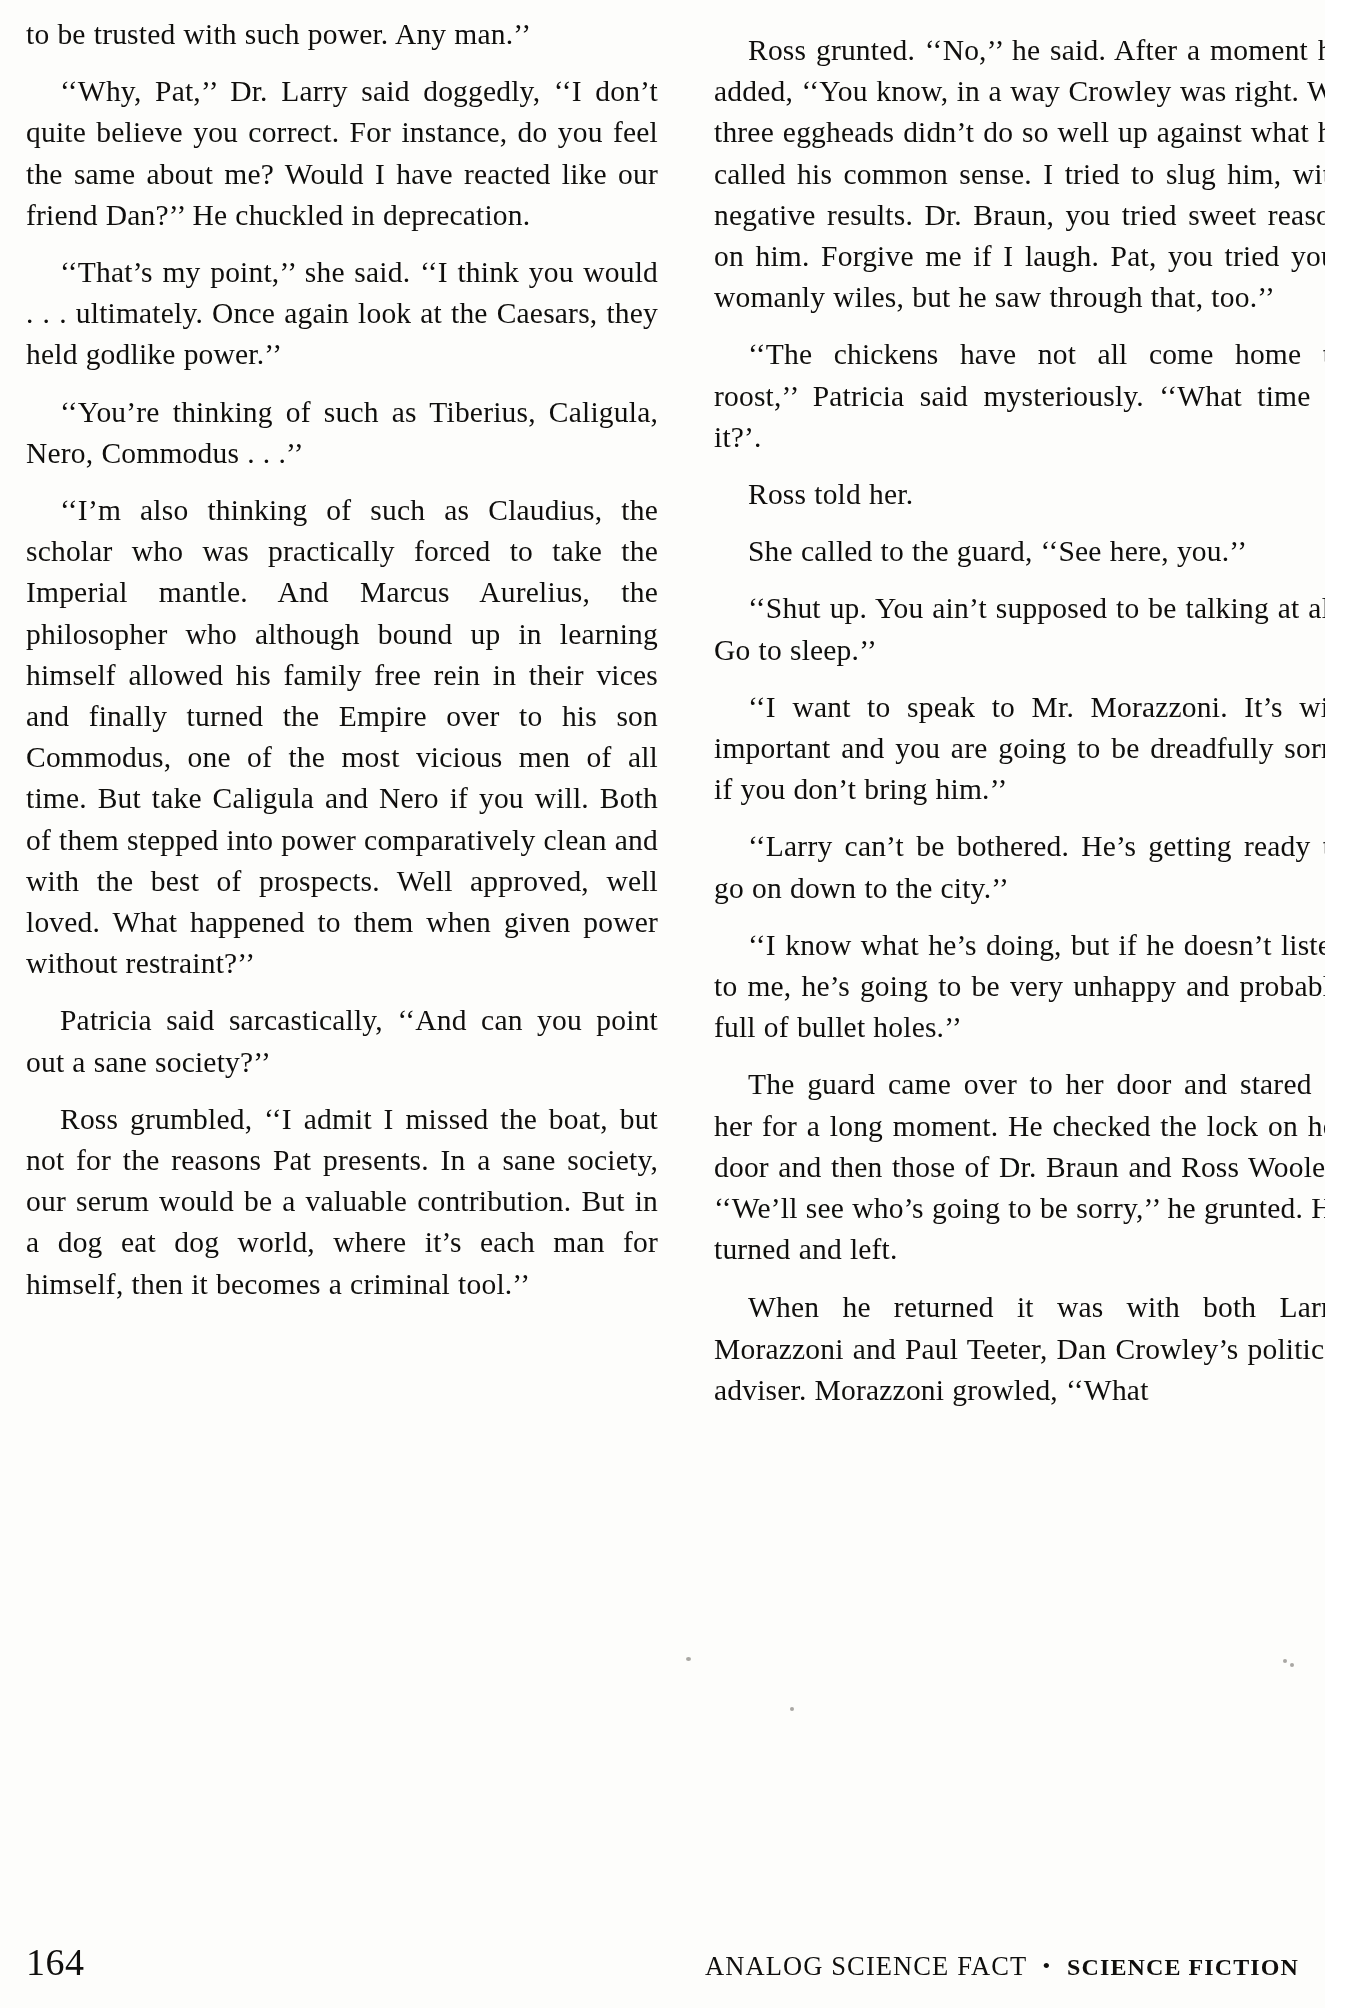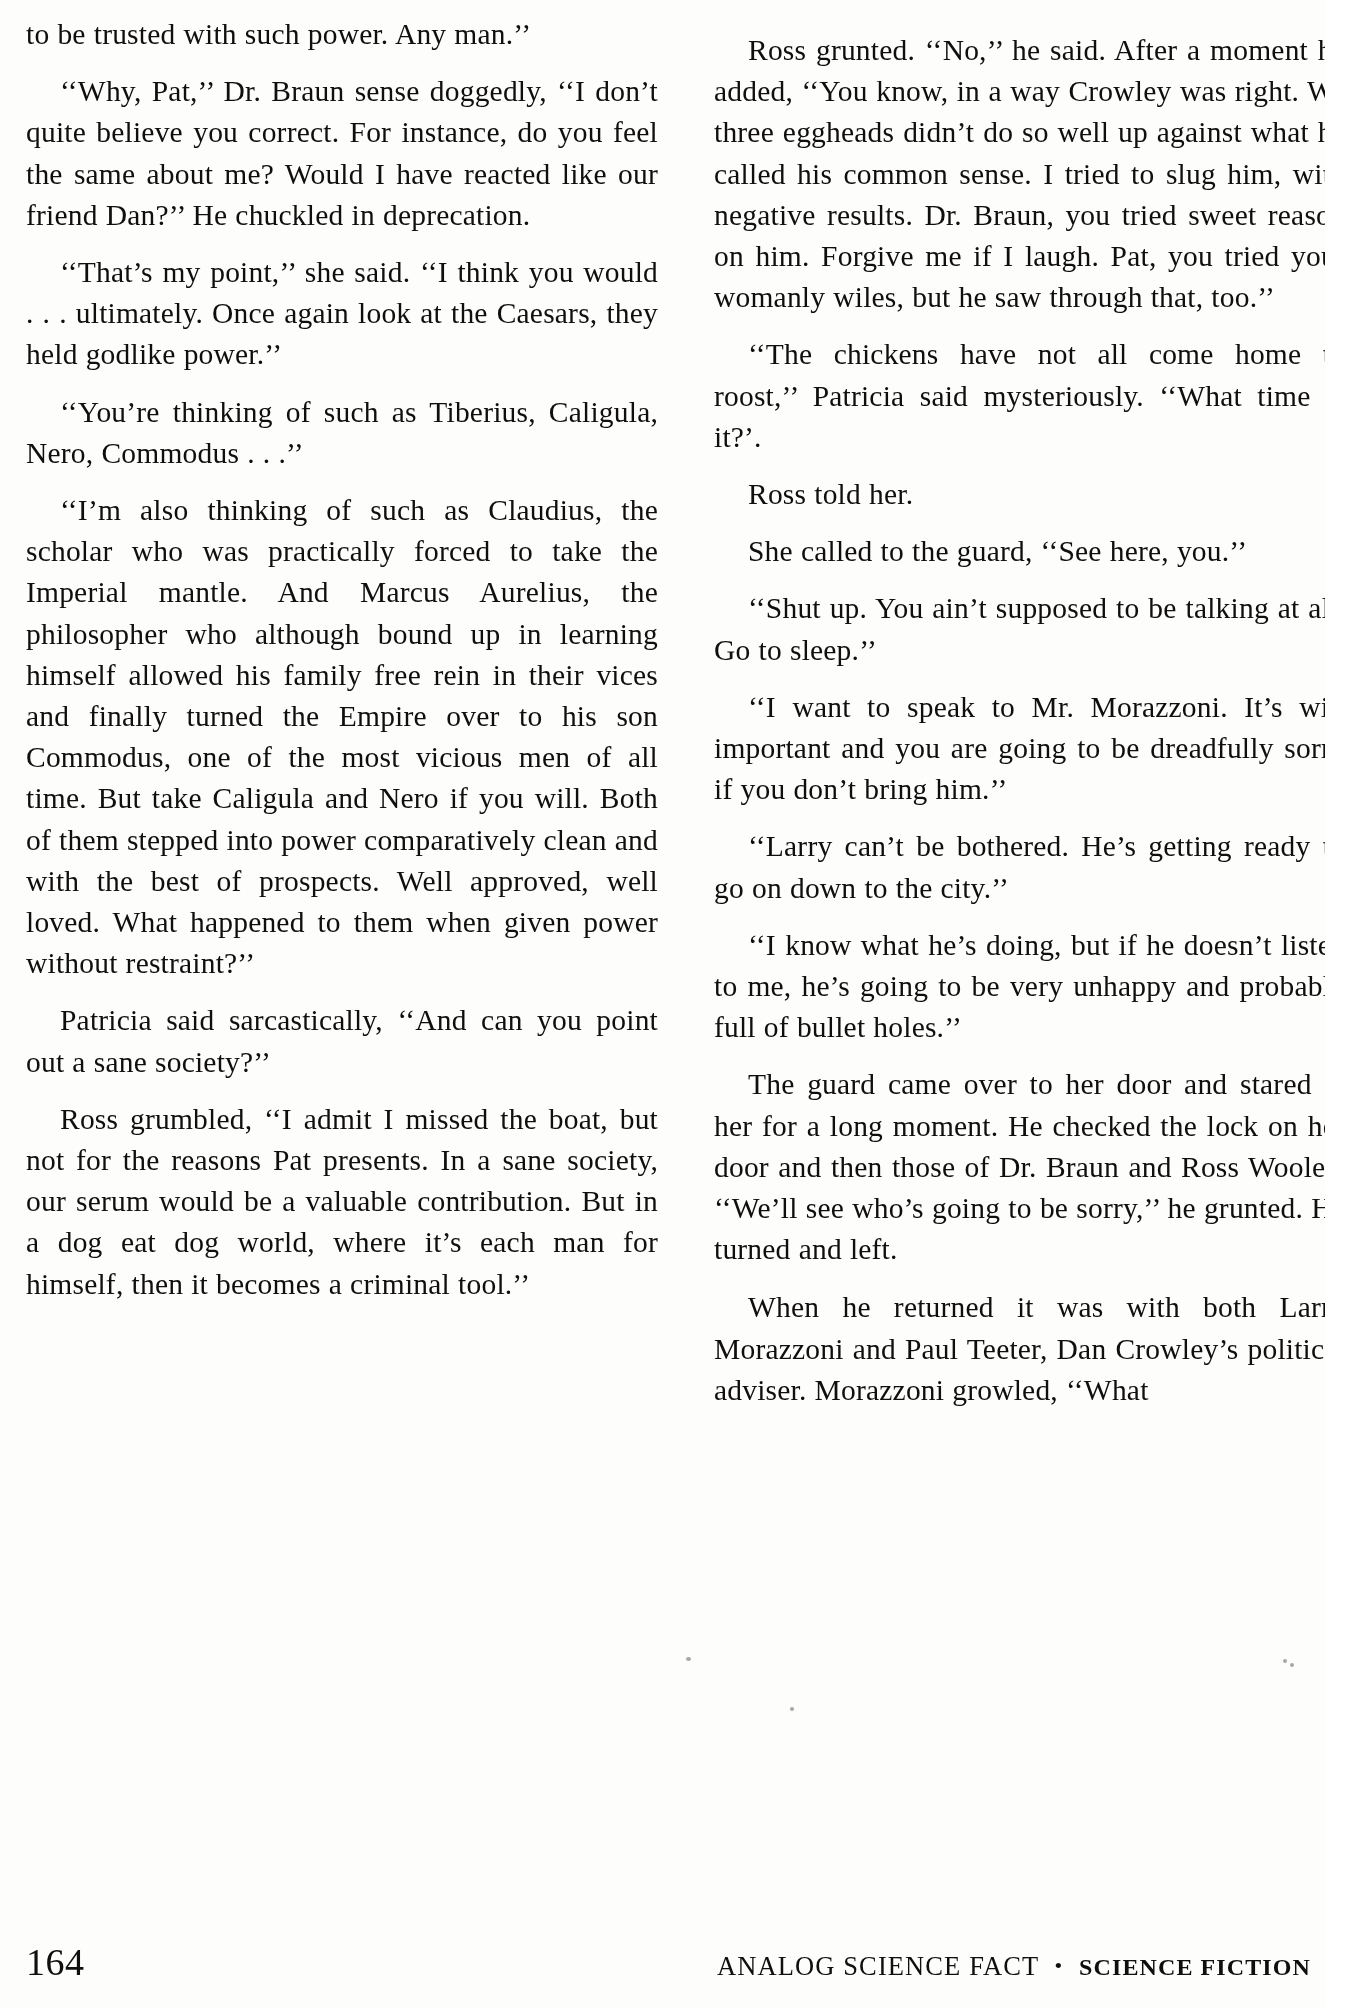--- a/index.html
+++ b/index.html
@@ -40,21 +40,21 @@
   .col p.indent {
     text-indent: 34px;
     margin-top: 16px;
   }
   .col p.gap-before {
     margin-top: 17px;
   }
   .footer {
     position: absolute;
     left: 26px;
-    right: 14px;
+    right: 26px;
     bottom: 26px;
     display: flex;
     align-items: baseline;
   }
   .folio {
     font-size: 38px;
     line-height: 1;
     letter-spacing: 0.5px;
   }
   .running-head {
@@ -82,21 +82,21 @@
 </style>
 </head>
 <body>
 
 <div class="page">
 
   <div class="columns">
 
     <div class="col">
       <p>to be trusted with such power. Any man.’’</p>
-      <p class="indent">‘‘Why, Pat,’’ Dr. Braun sense doggedly, ‘‘I don’t quite believe you correct. For instance, do you feel the same about me? Would I have reacted like our friend Dan?’’ He chuckled in deprecation.</p>
+      <p class="indent">‘‘Why, Pat,’’ Dr. Larry said doggedly, ‘‘I don’t quite believe you correct. For instance, do you feel the same about me? Would I have reacted like our friend Dan?’’ He chuckled in deprecation.</p>
       <p class="indent">‘‘That’s my point,’’ she said. ‘‘I think you would . . . ultimately. Once again look at the Caesars, they held godlike power.’’</p>
       <p class="indent">‘‘You’re thinking of such as Tiberius, Caligula, Nero, Commodus . . .’’</p>
       <p class="indent">‘‘I’m also thinking of such as Claudius, the scholar who was practically forced to take the Imperial mantle. And Marcus Aurelius, the philosopher who although bound up in learning himself allowed his family free rein in their vices and finally turned the Empire over to his son Commodus, one of the most vicious men of all time. But take Caligula and Nero if you will. Both of them stepped into power comparatively clean and with the best of prospects. Well approved, well loved. What happened to them when given power without restraint?’’</p>
       <p class="indent">Patricia said sarcastically, ‘‘And can you point out a sane society?’’</p>
       <p class="indent">Ross grumbled, ‘‘I admit I missed the boat, but not for the reasons Pat presents. In a sane society, our serum would be a valuable contribution. But in a dog eat dog world, where it’s each man for himself, then it becomes a criminal tool.’’</p>
     </div>
 
     <div class="col">
       <p class="indent">Ross grunted. ‘‘No,’’ he said. After a moment he added, ‘‘You know, in a way Crowley was right. We three eggheads didn’t do so well up against what he called his common sense. I tried to slug him, with negative results. Dr. Braun, you tried sweet reason on him. Forgive me if I laugh. Pat, you tried your womanly wiles, but he saw through that, too.’’</p>
       <p class="indent">‘‘The chickens have not all come home to roost,’’ Patricia said mysteriously. ‘‘What time is it?’.</p>

